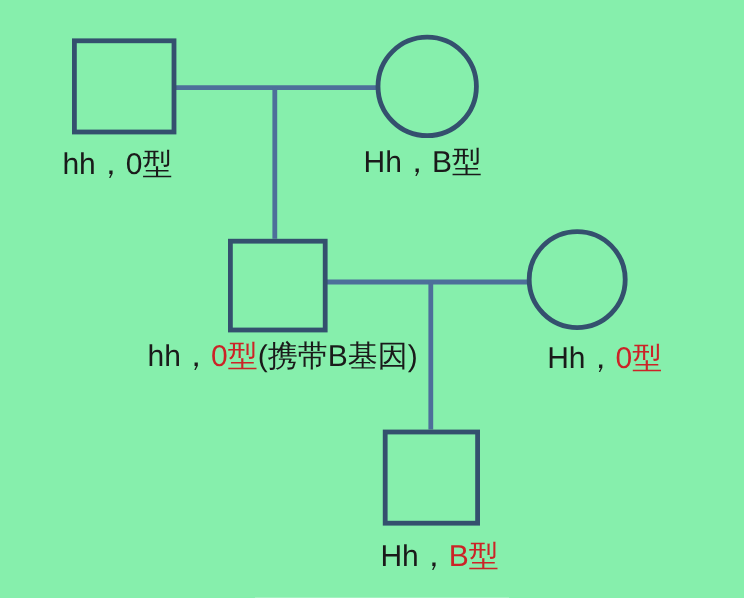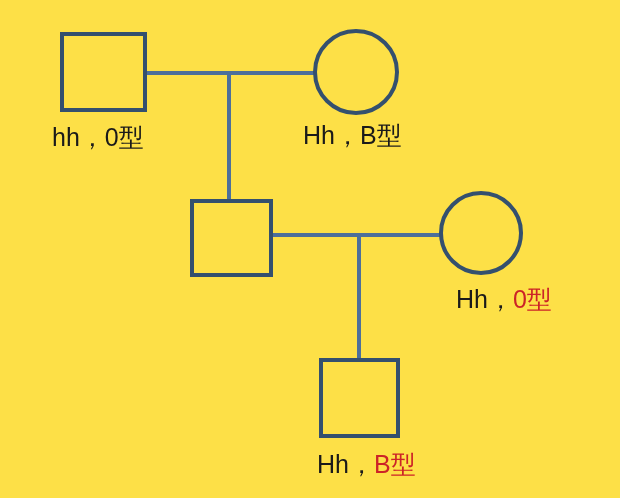--- a/index.html
+++ b/index.html
@@ -4,21 +4,21 @@
 <style>
   html, body { margin: 0; padding: 0; }
   body {
     width: 620px; height: 498px;
     background: #ffffff;
     font-family: "Liberation Sans", "DejaVu Sans", sans-serif;
   }
   #stage {
     position: relative;
     width: 620px; height: 498px;
-    background: #fde047;
+    background: #86efac;
     overflow: hidden;
   }
   #pedigree-svg {
     position: absolute; left: 0; top: 0;
   }
   .shape {
     fill: none;
     stroke: #34506e;
     stroke-width: 4;
   }
@@ -58,20 +58,23 @@
   </svg>
 
   <div class="label" style="left:52px; top:124px;">
     <span>hh，0型</span><span class="red"></span><span></span>
   </div>
 
   <div class="label" style="left:303px; top:122px;">
     <span>Hh，B型</span><span class="red"></span><span></span>
   </div>
 
+  <div class="label" style="left:123px; top:284px;">
+    <span>hh，</span><span class="red">0型</span><span>(携带B基因)</span>
+  </div>
 
   <div class="label" style="left:456px; top:286px;">
     <span>Hh，</span><span class="red">0型</span><span></span>
   </div>
 
   <div class="label" style="left:317px; top:451px;">
     <span>Hh，</span><span class="red">B型</span><span></span>
   </div>
 
 </div>

